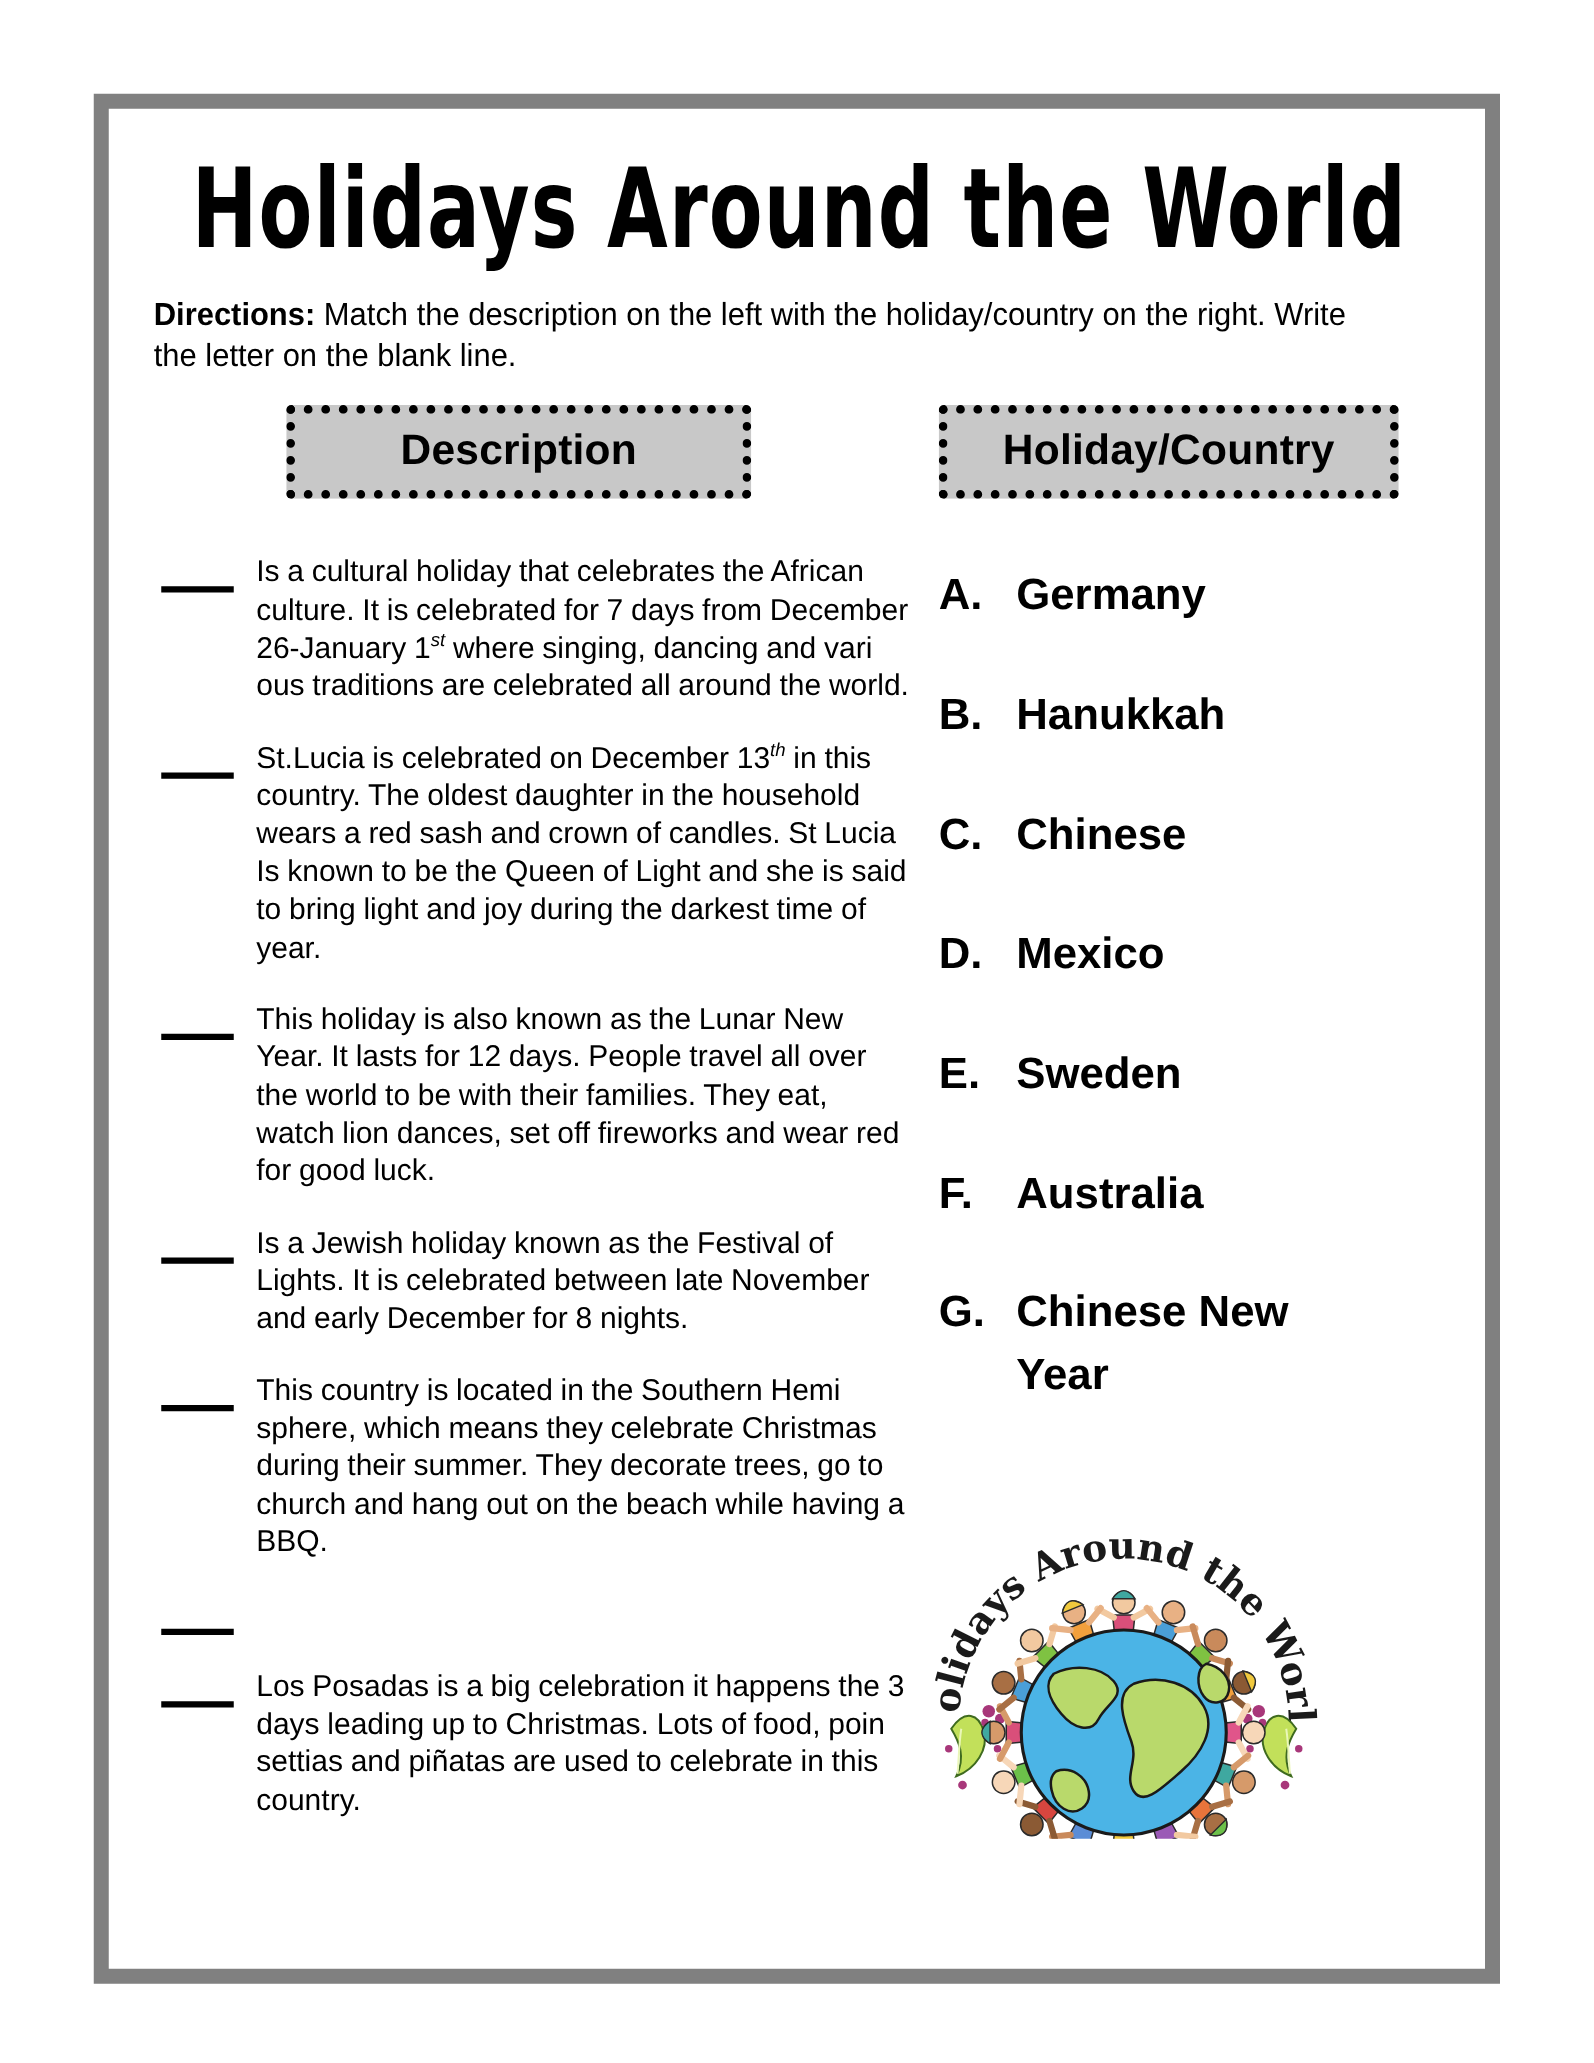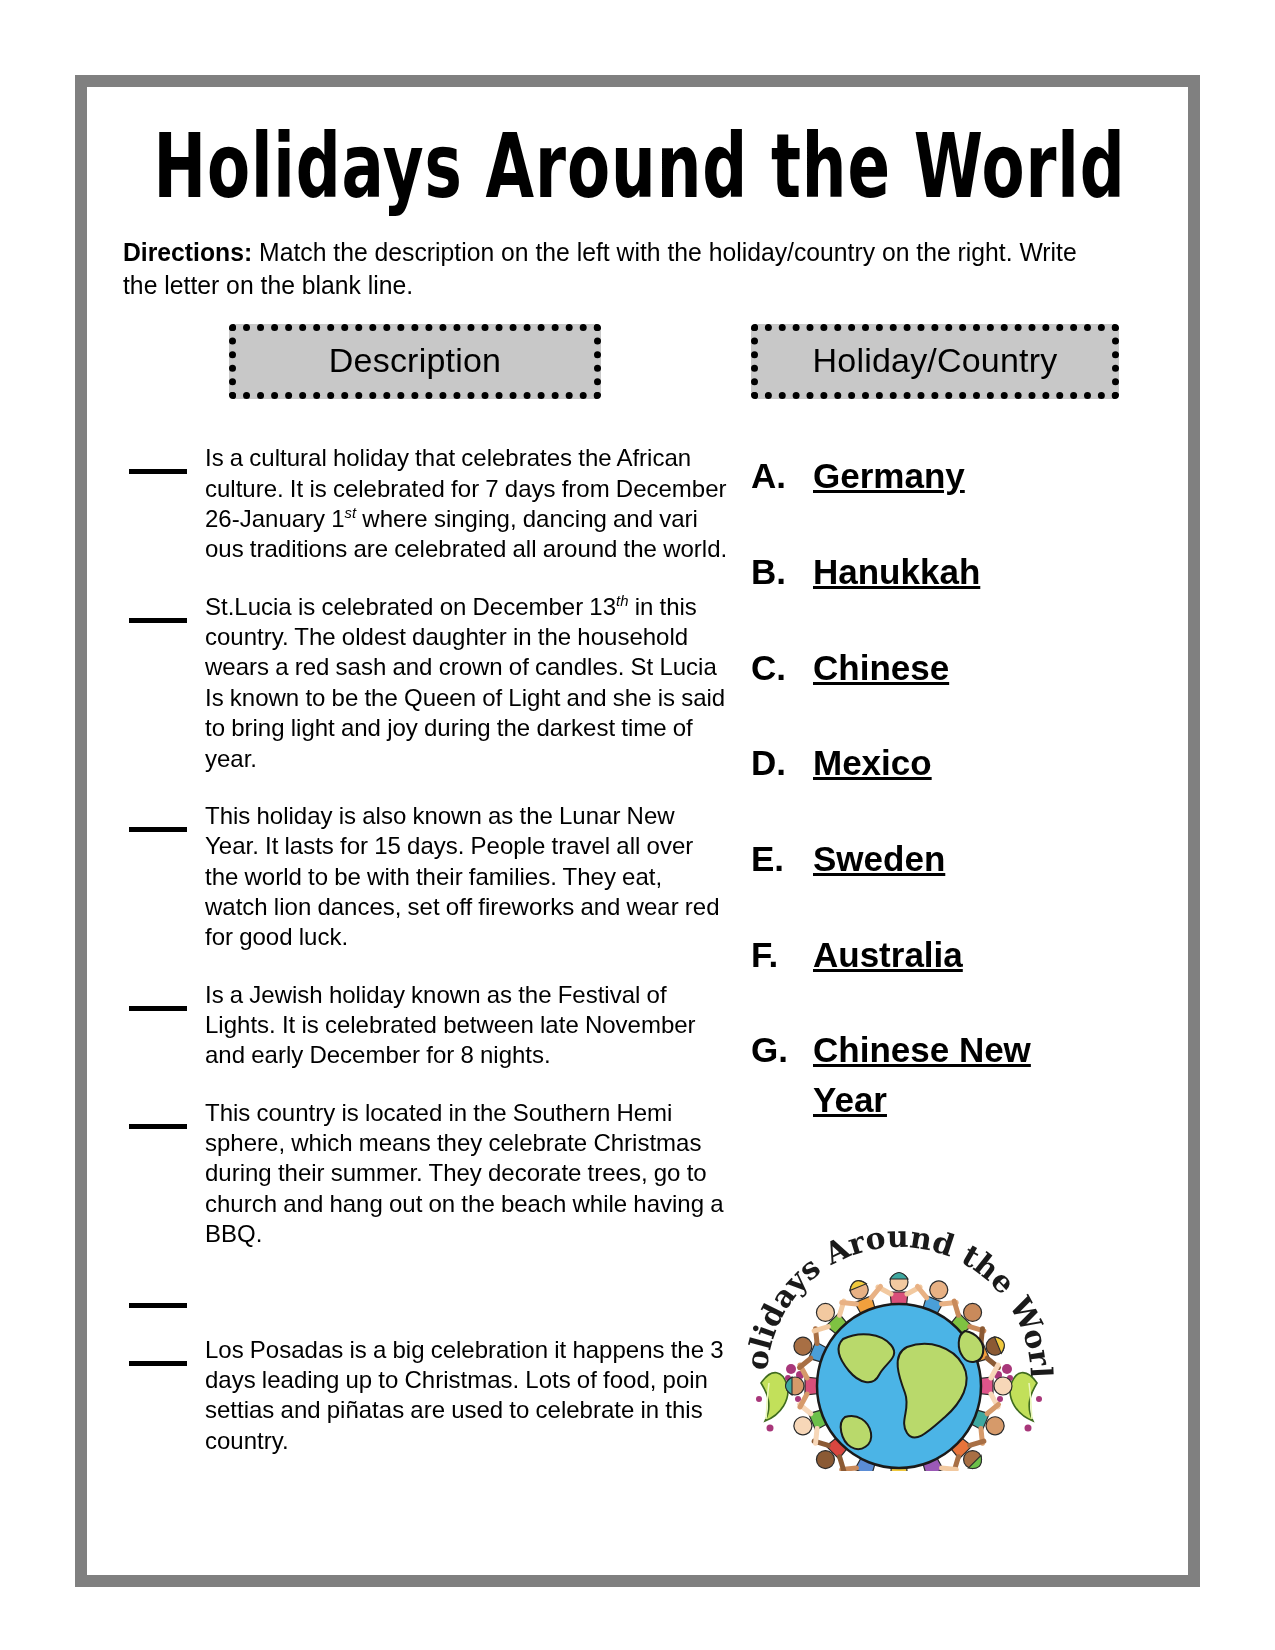--- a/index.html
+++ b/index.html
@@ -81,21 +81,21 @@
     position: relative;
   }
 
   
   .section-header {
     background: #c8c8c8;
     border: 7px dotted #000000;
     border-radius: 4px;
     text-align: center;
     font-size: 34px;
-    font-weight: 400;
+    font-weight: 700;
     padding: 10px 0 12px 0;
     box-sizing: border-box;
     letter-spacing: 0.2px;
   }
   .header-description {
     width: 372px;
     margin-left: 112px;
   }
   .header-holiday {
     width: 368px;
@@ -147,21 +147,20 @@
     margin-bottom: 46px;
     line-height: 1.42;
   }
   .answer-letter {
     flex: 0 0 auto;
     width: 62px;
   }
   .answer-label {
     flex: 1 1 auto;
     max-width: 258px;
-    text-decoration: underline;
   }
 
   
   .logo-wrap {
     position: relative;
     margin-top: 6px;
     margin-left: 6px;
     width: 320px;
     height: 300px;
   }
@@ -192,21 +191,21 @@
             <div class="desc-item">
               <div class="blank-line"></div>
               <div class="desc-text">Is a cultural holiday that celebrates the African culture. It is celebrated for 7 days from December 26-January 1<sup>st</sup> where singing, dancing and vari ous traditions are celebrated all around the world.</div>
             </div>
             <div class="desc-item">
               <div class="blank-line"></div>
               <div class="desc-text">St.Lucia is celebrated on December 13<sup>th</sup> in this country. The oldest daughter in the household wears a red sash and crown of candles. St Lucia Is known to be the Queen of Light and she is said to bring light and joy during the darkest time of year.</div>
             </div>
             <div class="desc-item">
               <div class="blank-line"></div>
-              <div class="desc-text">This holiday is also known as the Lunar New Year. It lasts for 15 days. People travel all over the world to be with their families. They eat, watch lion dances, set off fireworks and wear red for good luck.</div>
+              <div class="desc-text">This holiday is also known as the Lunar New Year. It lasts for 12 days. People travel all over the world to be with their families. They eat, watch lion dances, set off fireworks and wear red for good luck.</div>
             </div>
             <div class="desc-item">
               <div class="blank-line"></div>
               <div class="desc-text">Is a Jewish holiday known as the Festival of Lights. It is celebrated between late November and early December for 8 nights.</div>
             </div>
             <div class="desc-item">
               <div class="blank-line"></div>
               <div class="desc-text">This country is located in the Southern Hemi sphere, which means they celebrate Christmas during their summer. They decorate trees, go to church and hang out on the beach while having a BBQ.</div>
             </div>
             <div class="desc-item">

